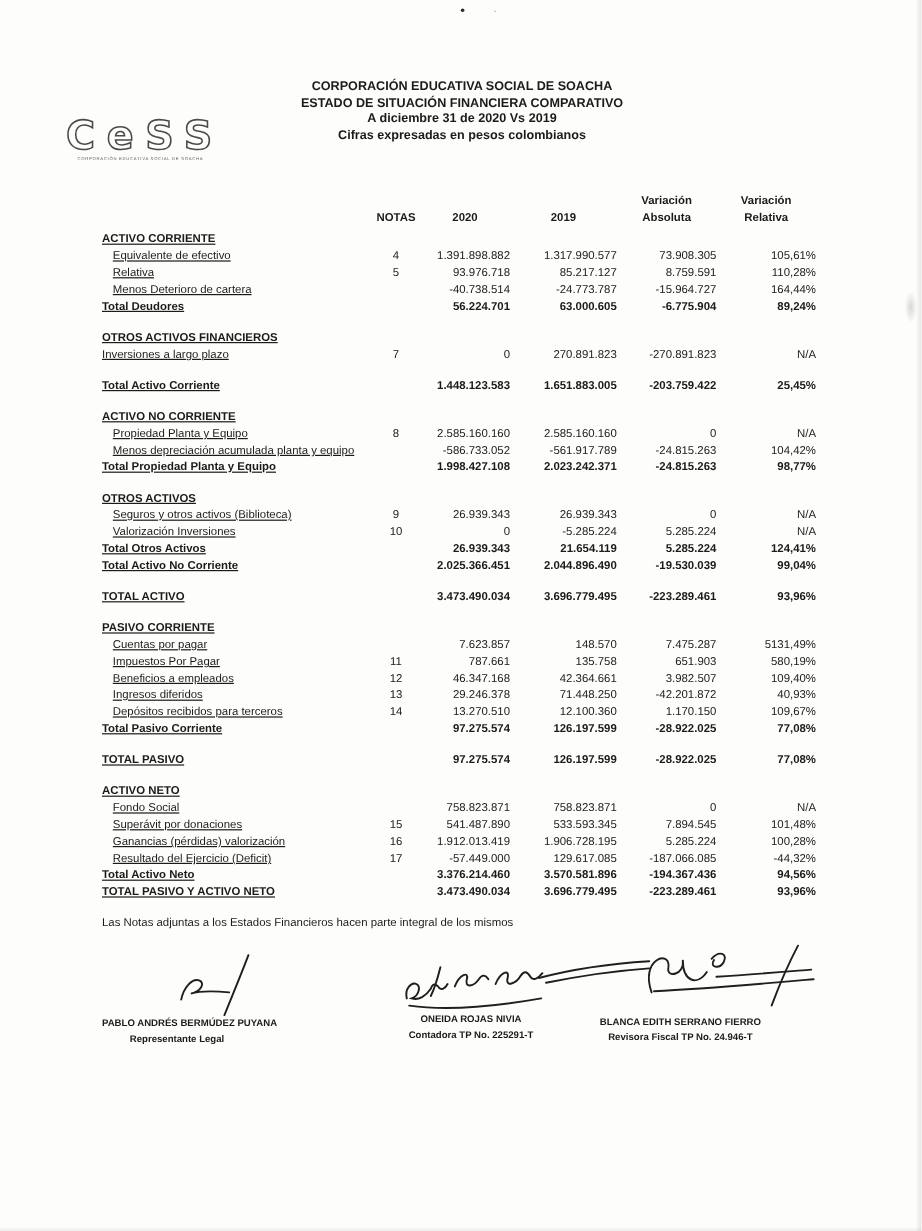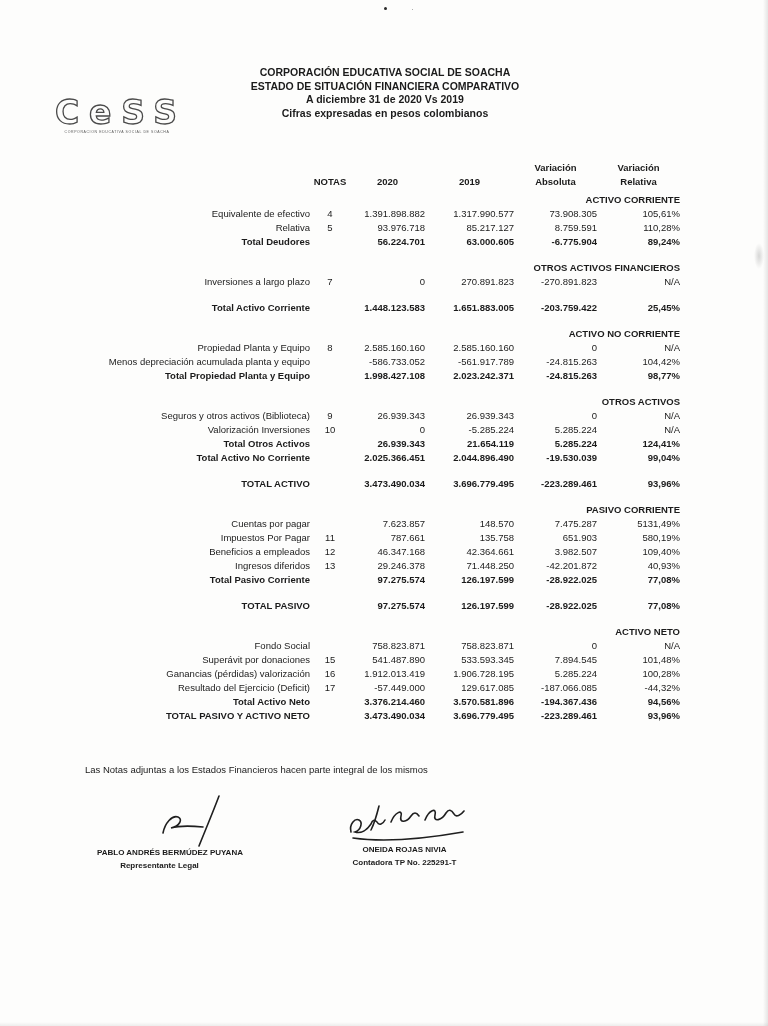--- a/index.html
+++ b/index.html
@@ -29,35 +29,35 @@
 
   
   .title-block { position:absolute; left:85px; top:66px; width:600px; text-align:center; }
   .title-block div { font-weight:700; font-size:10.5px; line-height:13.6px; }
 
   
   .fin-table { position:absolute; left:85px; top:136px; width:595px; font-size:9.5px;margin-top:25px; }
   .row { display:grid; grid-template-columns:225px 40px 75px 89px 83px 83px;
     height:14px; line-height:14px; }
   .c { white-space:nowrap; }
-  .c-label { text-align:right; }
+  .c-label { text-align:left;text-decoration:underline; }
   .c-label.indent { padding-left:9px; }
   .c-notas { text-align:center; }
   .c-num { text-align:right; }
   .bold { font-weight:700; }
   .sec-hdr { font-weight:700; }
   .col-headers { margin-bottom:4px; }
   .col-headers .c { text-align:center; font-weight:700; }
   .group + .group { margin-top:12px; }
 
   
   .footnote { position:absolute; left:85px; top:764px; font-size:9.5px; }
 
   
-  .sig-block { position:absolute; text-align:center;margin-left:12px; }
+  .sig-block { position:absolute; text-align:center; }
   .sig-block svg { position:absolute; }
   .sig-name { font-size:8px; font-weight:700; line-height:13px; white-space:nowrap; }
   .sig-title { font-size:8px; font-weight:700; line-height:13px; white-space:nowrap; }
   .sig-1 { left:85px; top:793px; width:125px; }
   .sig-1 .sig-text { padding-top:53px; }
   .sig-1 svg { left:58px; top:2px; }
   .sig-2 { left:325px; top:800px; width:135px; }
   .sig-2 .sig-text { padding-top:43px; }
   .sig-2 svg { left:8px; top:0; }
   .sig-3 { left:497px; top:793px; width:140px; }
@@ -124,20 +124,28 @@
           </div>
           <div class="row">
             <div class="c c-label indent">Relativa</div>
             <div class="c c-notas">5</div>
             <div class="c c-num">93.976.718</div>
             <div class="c c-num">85.217.127</div>
             <div class="c c-num">8.759.591</div>
             <div class="c c-num">110,28%</div>
           </div>
           <div class="row">
+            <div class="c c-label indent">Menos Deterioro de cartera</div>
+            <div class="c c-notas"></div>
+            <div class="c c-num">-40.738.514</div>
+            <div class="c c-num">-24.773.787</div>
+            <div class="c c-num">-15.964.727</div>
+            <div class="c c-num">164,44%</div>
+          </div>
+          <div class="row">
             <div class="c c-label bold">Total Deudores</div>
             <div class="c c-notas bold"></div>
             <div class="c c-num bold">56.224.701</div>
             <div class="c c-num bold">63.000.605</div>
             <div class="c c-num bold">-6.775.904</div>
             <div class="c c-num bold">89,24%</div>
           </div>
         </div>
         <div class="group">
           <div class="row">
@@ -266,20 +274,28 @@
             <div class="c c-num">3.982.507</div>
             <div class="c c-num">109,40%</div>
           </div>
           <div class="row">
             <div class="c c-label indent">Ingresos diferidos</div>
             <div class="c c-notas">13</div>
             <div class="c c-num">29.246.378</div>
             <div class="c c-num">71.448.250</div>
             <div class="c c-num">-42.201.872</div>
             <div class="c c-num">40,93%</div>
+          </div>
+          <div class="row">
+            <div class="c c-label indent">Depósitos recibidos para terceros</div>
+            <div class="c c-notas">14</div>
+            <div class="c c-num">13.270.510</div>
+            <div class="c c-num">12.100.360</div>
+            <div class="c c-num">1.170.150</div>
+            <div class="c c-num">109,67%</div>
           </div>
           <div class="row">
             <div class="c c-label bold">Total Pasivo Corriente</div>
             <div class="c c-notas bold"></div>
             <div class="c c-num bold">97.275.574</div>
             <div class="c c-num bold">126.197.599</div>
             <div class="c c-num bold">-28.922.025</div>
             <div class="c c-num bold">77,08%</div>
           </div>
         </div>
@@ -369,14 +385,29 @@
       <path class="sig-stroke" d="M46,22 C50,12 58,9 56,16 C54,24 62,22 66,16 Q70,10 74,16"></path>
       <path class="sig-stroke" d="M80,20 C84,10 92,7 90,15 C88,23 97,20 101,13 Q105,7 109,14 C111,18 116,15 119,11"></path>
       <path class="sig-stroke" d="M8,38 Q50,44 118,32"></path>
     </svg>
     <div class="sig-text">
       <div class="sig-name">ONEIDA ROJAS NIVIA</div>
       <div class="sig-title">Contadora  TP No. 225291-T</div>
     </div>
   </div>
 
+  <div class="sig-block sig-3">
+    <svg width="235" height="52" viewBox="0 0 235 52">
+      <path class="sig-stroke" d="M4,28 C34,20 64,16 96,14"></path>
+      <path class="sig-stroke" d="M10,32 C40,26 68,22 96,20"></path>
+      <path class="sig-stroke" d="M98,40 C88,12 114,4 112,19 C110,29 126,25 124,13 C124,31 136,35 144,23"></path>
+      <path class="sig-stroke" d="M148,12 C154,5 162,7 158,15 C154,21 146,19 150,13"></path>
+      <path class="sig-stroke" d="M152,27 C182,25 206,23 231,21"></path>
+      <path class="sig-stroke" d="M100,39 C142,37 187,33 233,29"></path>
+      <path class="sig-stroke" d="M198,51 C204,35 212,16 220,1"></path>
+    </svg>
+    <div class="sig-text">
+      <div class="sig-name">BLANCA EDITH SERRANO FIERRO</div>
+      <div class="sig-title">Revisora Fiscal  TP No. 24.946-T</div>
+    </div>
+  </div>
 
 </div>
 
 </body></html>

